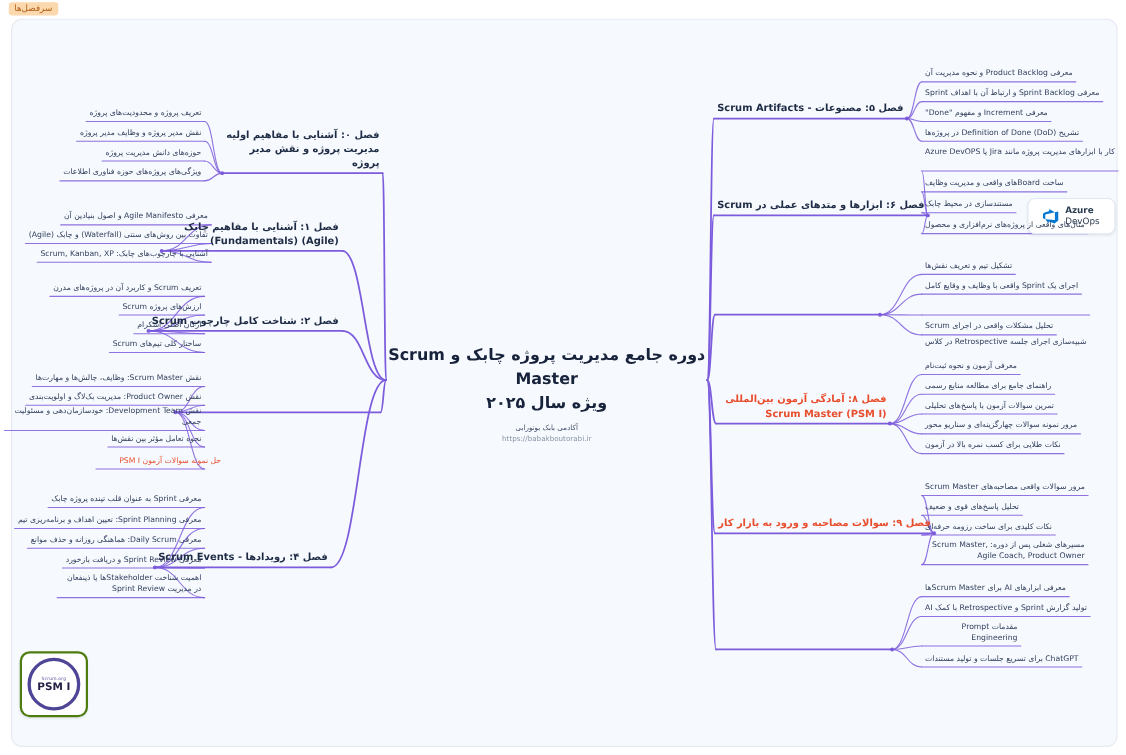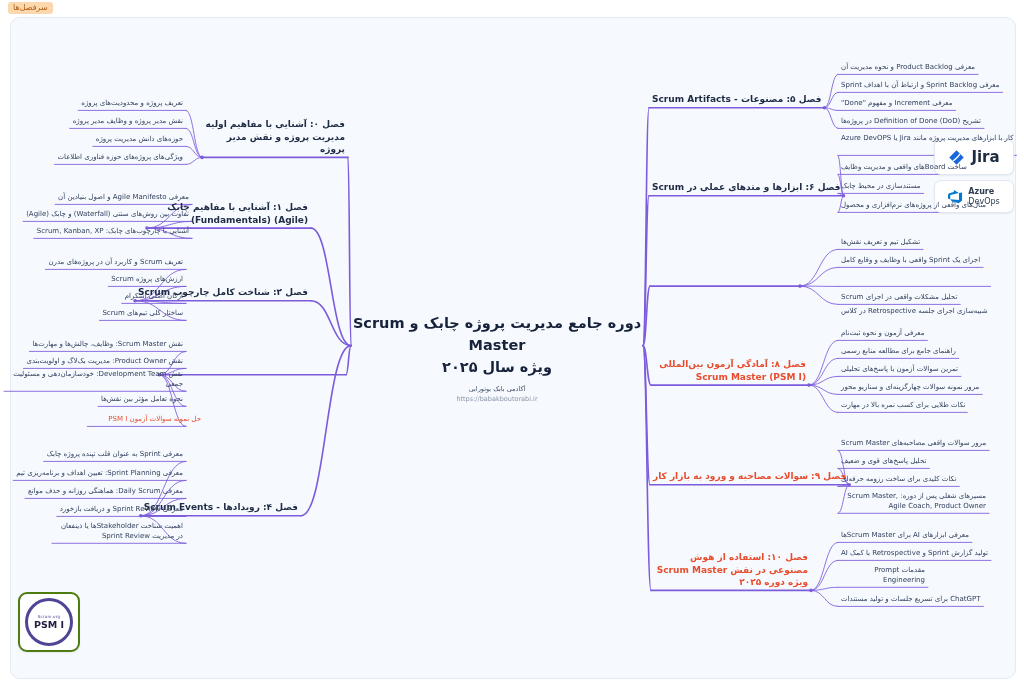--- a/index.html
+++ b/index.html
@@ -211,27 +211,20 @@
 
   <div class="center-node" dir="rtl">
     <div class="center-titles">
       <div class="center-title">دوره جامع مدیریت پروژه چابک و Scrum Master</div>
       <div class="center-title">ویژه سال ۲۰۲۵</div>
     </div>
     <div class="center-author">آکادمی بابک بوتورابی</div>
     <div class="center-url">https://babakboutorabi.ir</div>
   </div>
 
-  <div class="logo-card jira-card">
-    <svg width="17" height="17" viewBox="0 0 24 24">
-      <path d="M12 1.8 22.2 12 12 22.2 1.8 12Z" style="fill:var(--jira-blue,#1868db)"></path>
-      <path d="M7.6 16.4c2.4-1.2 7.6-6.4 8.8-8.8" stroke="#ffffff" stroke-width="2" fill="none" stroke-linecap="round"></path>
-    </svg>
-    <span class="jira-text">Jira</span>
-  </div>
 
   <div class="logo-card azure-card">
     <svg width="15" height="15" viewBox="0 0 16 16">
       <path style="fill:var(--azure-blue,#0078d4)" d="M15 3.6v8.7l-3.6 2.9-5.7-2v2L2.4 11l9.3.7V4.3Z"></path>
       <path style="fill:var(--azure-blue,#0078d4)" d="M11.7 4.3 6.2 1v2.1L1.2 4.6 0 6.1v4l2.4 1V6.5Z"></path>
     </svg>
     <span class="azure-text">
       <span class="a1">Azure</span>
       <span class="a2">DevOps</span>
     </span>
@@ -280,24 +273,23 @@
     <div class="node leaf" dir="rtl" style="left: 838px; top: 206px;">مثال‌های واقعی از پروژه‌های نرم‌افزاری و محصول</div>
     <div class="node leaf" dir="rtl" style="left: 838px; top: 243px;">تشکیل تیم و تعریف نقش‌ها</div>
     <div class="node leaf" dir="rtl" style="left: 838px; top: 261px;">اجرای یک Sprint واقعی با وظایف و وقایع کامل</div>
     <div class="node leaf" dir="rtl" style="left: 838px; top: 280px; margin-top: 32px;">شبیه‌سازی اجرای جلسه Retrospective در کلاس</div>
     <div class="node leaf" dir="rtl" style="left: 838px; top: 298px;">تحلیل مشکلات واقعی در اجرای Scrum</div>
     <div class="node chapter red wrap" dir="rtl" style="left: 651px; top: 371px; max-width: 152px;">فصل ۸: آمادگی آزمون بین‌المللی Scrum Master (PSM I)</div>
     <div class="node leaf" dir="rtl" style="left: 838px; top: 334px;">معرفی آزمون و نحوه ثبت‌نام</div>
     <div class="node leaf" dir="rtl" style="left: 838px; top: 352px;">راهنمای جامع برای مطالعه منابع رسمی</div>
     <div class="node leaf" dir="rtl" style="left: 838px; top: 370px;">تمرین سوالات آزمون با پاسخ‌های تحلیلی</div>
     <div class="node leaf" dir="rtl" style="left: 838px; top: 388px;">مرور نمونه سوالات چهارگزینه‌ای و سناریو محور</div>
-    <div class="node leaf" dir="rtl" style="left: 838px; top: 406px;">نکات طلایی برای کسب نمره بالا در مهارت</div>
+    <div class="node leaf" dir="rtl" style="left: 838px; top: 406px;">نکات طلایی برای کسب نمره بالا در آزمون</div>
     <div class="node chapter red" dir="rtl" style="left: 650px; top: 477px;">فصل ۹: سوالات مصاحبه و ورود به بازار کار</div>
     <div class="node leaf" dir="rtl" style="left: 838px; top: 444px;">مرور سوالات واقعی مصاحبه‌های Scrum Master</div>
     <div class="node leaf" dir="rtl" style="left: 838px; top: 462px;">تحلیل پاسخ‌های قوی و ضعیف</div>
     <div class="node leaf" dir="rtl" style="left: 838px; top: 480px;">نکات کلیدی برای ساخت رزومه حرفه‌ای</div>
     <div class="node leaf wrap" dir="rtl" style="left: 838px; top: 502px; max-width: 145px;">مسیرهای شغلی پس از دوره: Scrum Master, Agile Coach, Product Owner</div>
-    <div class="node chapter red wrap" dir="rtl" style="left: 651px; top: 570px; max-width: 154px;">فصل ۱۰: استفاده از هوش مصنوعی در نقش Scrum Master ویژه دوره ۲۰۲۵</div>
     <div class="node leaf" dir="rtl" style="left: 838px; top: 536px;">معرفی ابزارهای AI برای Scrum Masterها</div>
     <div class="node leaf" dir="rtl" style="left: 838px; top: 554px;">تولید گزارش Sprint و Retrospective با کمک AI</div>
     <div class="node leaf wrap" dir="rtl" style="left: 838px; top: 576px; max-width: 84px;">مقدمات Prompt Engineering</div>
     <div class="node leaf" dir="rtl" style="left: 838px; top: 600px;">ChatGPT برای تسریع جلسات و تولید مستندات</div>
   </div>
 
 </body></html>

